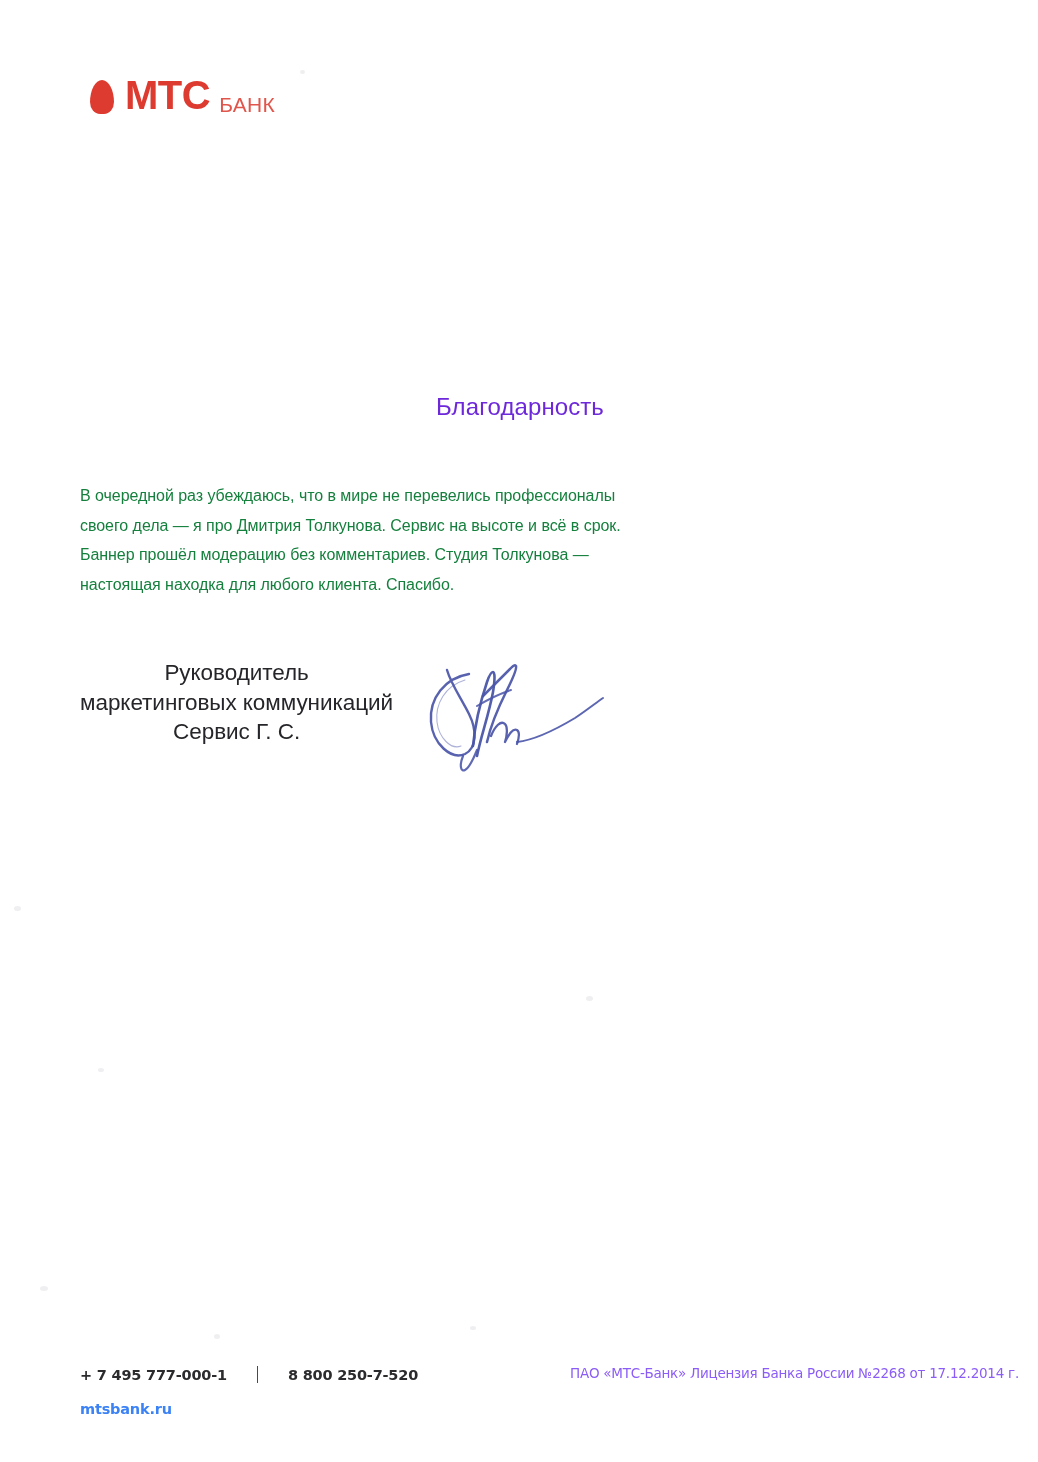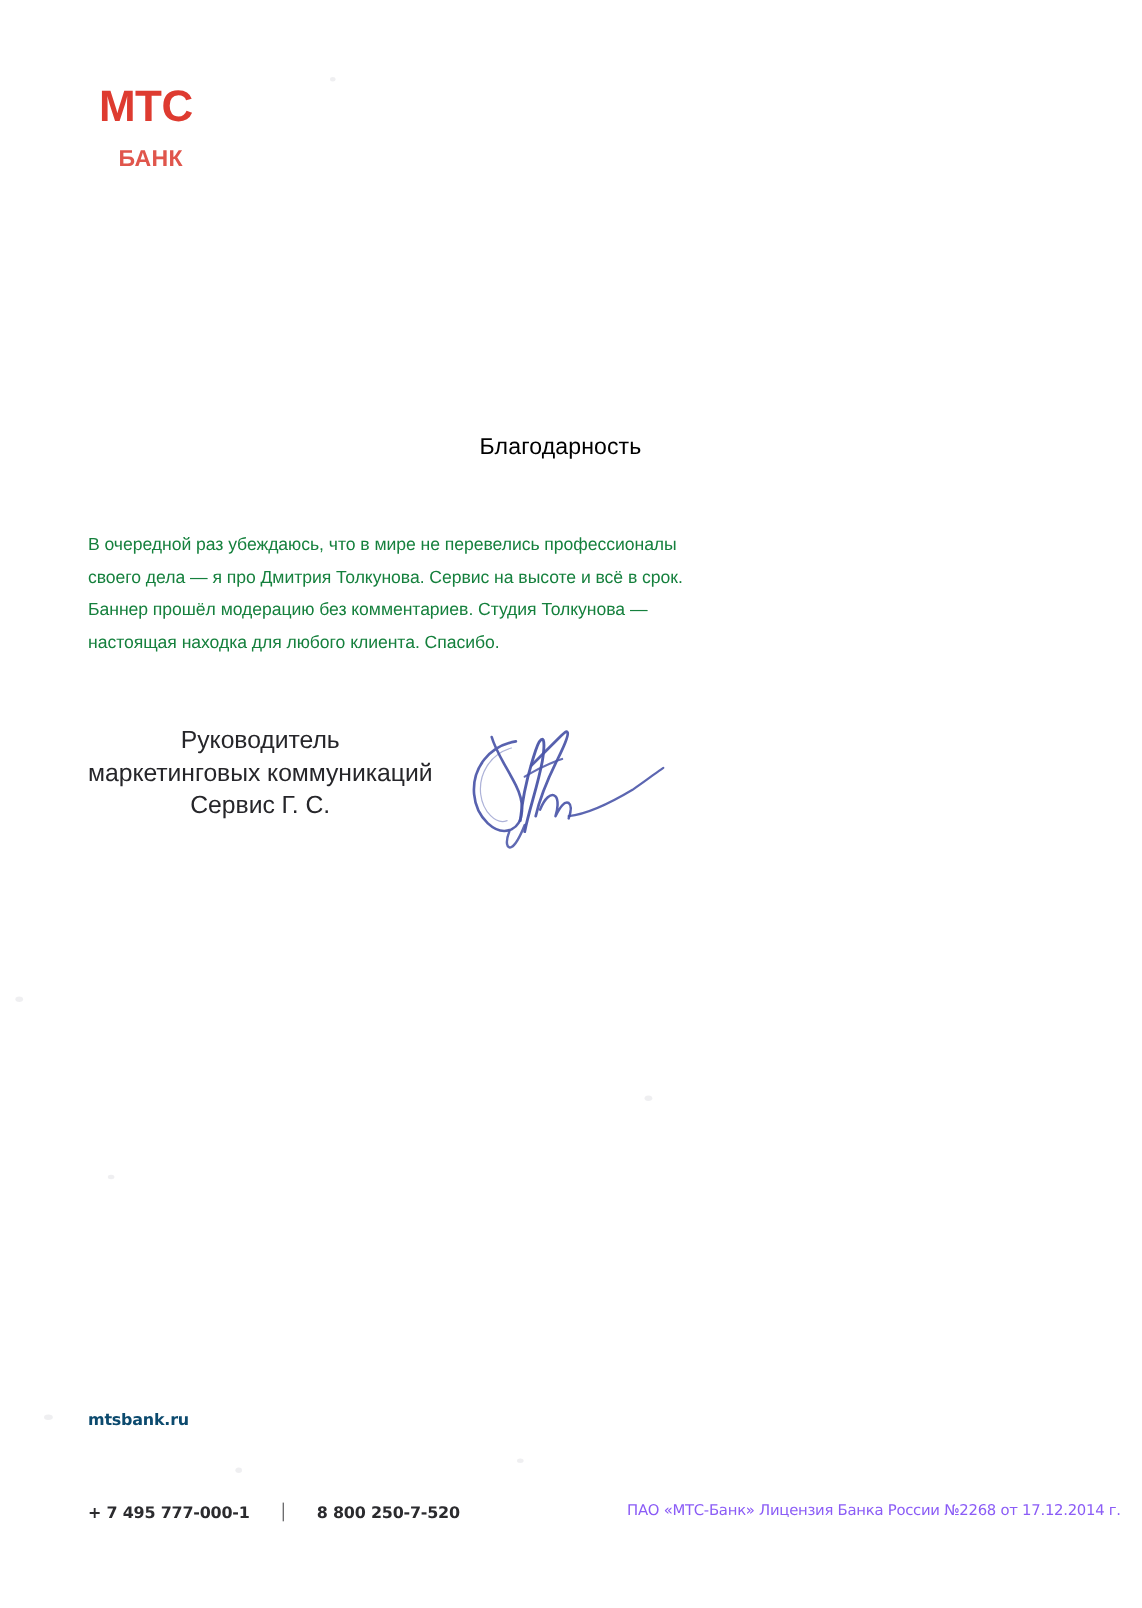--- a/index.html
+++ b/index.html
@@ -32,21 +32,20 @@
   }
 
   
   .logo-block {
     position: absolute;
     left: 90px;
     top: 74px;
     height: 42px;
     display: flex;
     align-items: center;
-    flex-direction: column;
   }
 
   .logo-drop {
     width: 24px;
     height: 34px;
     margin-top: 4px;
     margin-right: 11px;
     background: #DE3B30;
     border-radius: 60% 60% 50% 50% / 78% 78% 42% 42%;
     transform: translateY(0);
@@ -59,35 +58,35 @@
     font-weight: 700;
     letter-spacing: -0.5px;
     color: #DE3B30;
     margin-top: 0px;
   }
 
   .logo-bank {
     font-family: "Liberation Sans", "DejaVu Sans", sans-serif;
     font-size: 21px;
     line-height: 21px;
-    font-weight: 700;
+    font-weight: 400;
     letter-spacing: 0.3px;
     color: #E0564C;
     margin-top: 18px;
     margin-left: 9px;
   }
 
   
   .doc-title {
     position: absolute;
     left: 436px;
     top: 394px;
-    font-size: 21px;
+    font-size: 24px;
     line-height: 26px;
-    color: #000000;
+    color: #6d28d9;
     letter-spacing: 0.1px;
     font-weight: 400;
   }
 
   
   .body-text {
     position: absolute;
     left: 80px;
     top: 481px;
     width: 880px;
@@ -123,26 +122,26 @@
     top: 650px;
     width: 190px;
     height: 125px;
     pointer-events: none;
   }
 
   
   .footer-site {
     position: absolute;
     left: 80px;
-    top: 1282px;
+    top: 1400px;
     font-family: "DejaVu Sans", sans-serif;
     font-size: 14.5px;
     line-height: 18px;
     font-weight: 700;
-    color: #0c4a6e;
+    color: #3b82f6;
     letter-spacing: -0.2px;
   }
 
   .footer-contacts {
     position: absolute;
     left: 80px;
     top: 1363px;
     display: flex;
     align-items: baseline;
     font-family: "DejaVu Sans", sans-serif;

